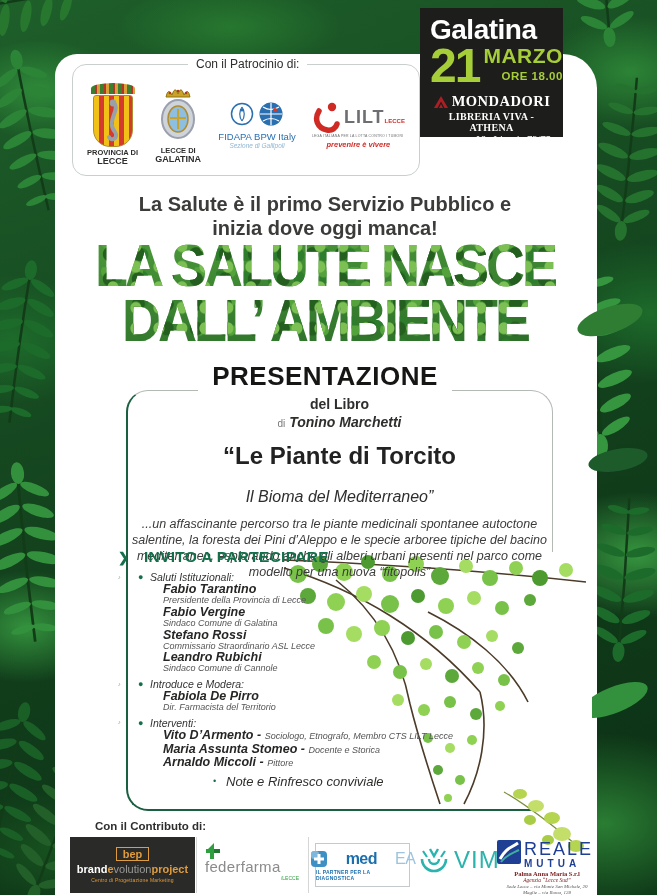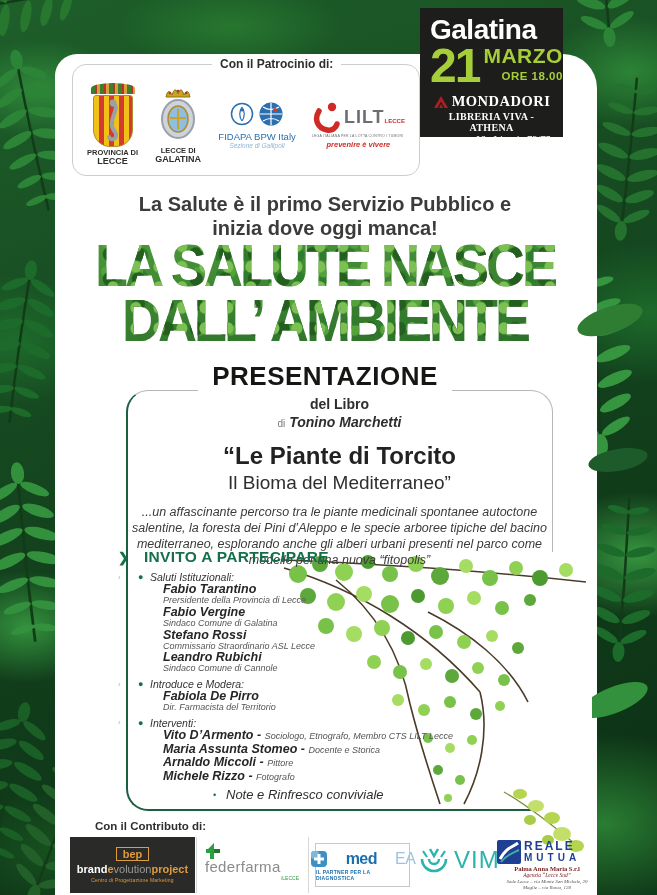--- a/index.html
+++ b/index.html
@@ -32,22 +32,22 @@
   .ev-time{font-size:11.5px;font-weight:bold;letter-spacing:.5px;margin-top:3px;}
   .ev-venue{margin-top:6px;text-align:center;font-family:"Liberation Serif",serif;}
   .ev-vrow{display:flex;align-items:center;justify-content:center;gap:3px;}
   .ev-vname{font-size:14.5px;font-weight:bold;letter-spacing:.5px;}
   .ev-vsub{font-size:10px;font-weight:bold;letter-spacing:.3px;margin-top:1px;}
   .ev-vaddr{font-size:10.5px;margin-top:1px;text-align:right;padding-right:2px;}
   
   #patrocinio-box{left:72px;top:64px;width:348px;height:112px;border:1.5px solid #c9cfcc;
     border-radius:14px;z-index:3;box-sizing:border-box;display:flex;align-items:center;
     justify-content:space-around;padding:14px 6px 4px 6px;}
-  #patrocinio-label{left:212px;top:57px;z-index:4;background:#fff;padding:0 8px;
-    font-size:12px;font-weight:bold;color:#2e2e2d;}
+  #patrocinio-label{left:188px;top:57px;z-index:4;background:#fff;padding:0 8px;
+    font-size:12px;font-weight:normal;color:#2e2e2d;}
   .pl-cell{display:flex;flex-direction:column;align-items:center;}
   .pl-cap{font-size:7.5px;font-weight:bold;color:#2e2e2d;text-align:center;line-height:1.1;margin-top:2px;}
   .shield1{width:38px;height:50px;border:1px solid #b08c2e;border-radius:3px 3px 17px 17px;
     background:repeating-linear-gradient(90deg,#f2c117 0 5px,#d23b2e 5px 10px);position:relative;}
   .wreath{width:44px;height:11px;border-radius:50% 50% 0 0;
     background:repeating-linear-gradient(90deg,#3c7d2e 0 4px,#b23526 4px 6px,#d9a03a 6px 9px);margin-bottom:1px;}
   .fidapa-row{display:flex;gap:4px;align-items:center;}
   .fidapa-t1{font-size:9.5px;color:#2a6fb0;margin-top:4px;}
   .fidapa-t2{font-size:6.5px;color:#8fb6d4;font-style:italic;}
   .lilt-cell{align-items:flex-start;}
@@ -81,21 +81,21 @@
   #pres-title span{display:inline-block;background:#fff;padding:0 14px;
     font-size:26px;font-weight:bold;letter-spacing:.5px;color:#161615;}
   #pres-content{left:126px;top:396px;width:427px;text-align:center;z-index:3;color:#2e2e2d;}
   .pres-sub{font-size:14px;font-weight:bold;}
   .pres-by{font-size:14px;margin-top:2px;}
   .pres-by .di{font-size:10px;color:#777;text-align:center;}
   .pres-by .author{font-weight:bold;font-style:italic;}
   .book-title{font-size:24px;margin-top:12px;color:#222;}
   .book-title .q{font-weight:bold;}
   .book-title .b{font-weight:bold;}
-  .book-sub{font-size:19px;margin-top:2px;}
+  .book-sub{font-size:16px;font-style:italic;margin-top:18px;}
   .pres-desc{font-size:12.5px;font-style:italic;line-height:1.28;margin:10px auto 8px auto;width:416px;color:#3b3b3a;}
   
   #branch{left:278px;top:552px;width:314px;height:256px;background:#fff;z-index:2;}
   .lf1{fill:#79c24a;}.lf2{fill:#8fd153;}.lf3{fill:#5da83a;}.lf4{fill:#a5dc62;}.lf5{fill:#4c9a30;}
   
   #invito{left:118px;top:548px;width:350px;z-index:4;color:#2e2e2d;}
   .inv-head{display:flex;align-items:center;margin-bottom:5px;}
   .inv-arrow{color:#156f4b;font-weight:bold;font-size:13px;width:26px;}
   .inv-title{color:#156f4b;font-weight:bold;font-size:15.5px;letter-spacing:.3px;}
   .sec{margin-top:5px;}
@@ -130,21 +130,21 @@
     box-sizing:border-box;display:flex;flex-direction:column;align-items:center;justify-content:center;}
   .md-row{display:flex;align-items:center;gap:18px;}
   .md-med{font-size:16px;font-weight:bold;color:#1b6fad;letter-spacing:-.5px;}
   .md-ea{font-size:16px;color:#9cc4de;letter-spacing:-.5px;}
   .md-tag{font-size:5px;font-weight:bold;color:#1b6fad;letter-spacing:.3px;margin-top:1px;}
   #vim{left:418px;top:846px;display:flex;align-items:center;gap:4px;z-index:3;}
   .vim-word{font-size:24px;font-weight:normal;color:#2bb3ad;letter-spacing:1px;}
   #reale{left:497px;top:840px;width:100px;z-index:3;}
   .re-row{display:flex;align-items:flex-start;gap:3px;}
   .re-words{display:flex;flex-direction:column;line-height:1;}
-  .re-w1{font-size:12px;font-weight:bold;color:#1e3f94;letter-spacing:2px;}
+  .re-w1{font-size:18px;font-weight:normal;color:#1e3f94;letter-spacing:2px;}
   .re-w2{font-size:10px;font-weight:bold;color:#1e3f94;letter-spacing:4px;margin-top:1px;}
   .re-fine{font-family:"Liberation Serif",serif;text-align:center;margin-top:1px;line-height:1.15;}
   .re-f1{font-size:6.5px;font-weight:bold;color:#7a1d1d;}
   .re-f2{font-size:5.5px;font-style:italic;color:#7a1d1d;}
   .re-f3{font-size:5px;font-style:italic;color:#555;}
 </style>
 </head>
 <body>
 
 <div id="poster">
@@ -446,25 +446,20 @@
         <div class="iperson">
           <span class="p-name">Maria Assunta Stomeo</span>
           <span class="dash">-</span>
           <span class="p-role">Docente e Storica</span>
         </div>
         <div class="iperson">
           <span class="p-name">Arnaldo Miccoli</span>
           <span class="dash">-</span>
           <span class="p-role">Pittore</span>
         </div>
-        <div class="iperson">
-          <span class="p-name">Michele Rizzo</span>
-          <span class="dash">-</span>
-          <span class="p-role">Fotografo</span>
-        </div>
       </div>
     </div>
 
     <div class="note-row">
       <span class="bullet">•</span>
       <span>Note e Rinfresco conviviale</span>
     </div>
   </div>
 
   <svg class="abs" style="left:500px;top:782px;z-index:3;" width="90" height="75" viewBox="0 0 90 75">

